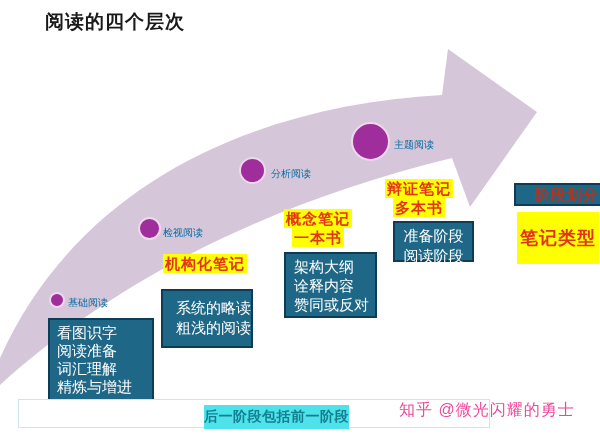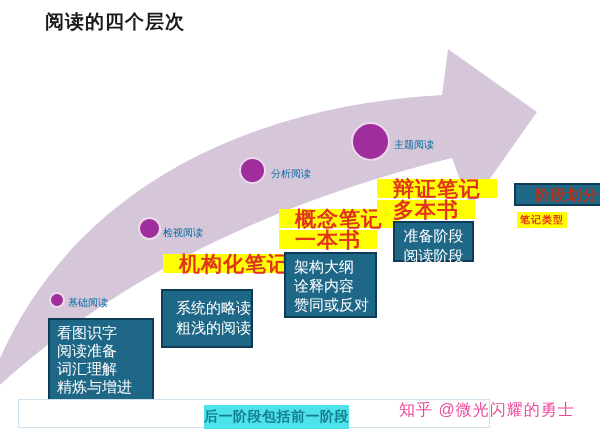--- a/index.html
+++ b/index.html
@@ -12,36 +12,36 @@
   svg.arrow{position:absolute;left:0;top:0;}
   .dot{position:absolute;border-radius:50%;background:#a02d9c;border:2px solid #eed8ec;box-sizing:border-box;}
   .c1{left:49px;top:292px;width:16px;height:16px;}
   .c2{left:138px;top:217px;width:23px;height:23px;}
   .c3{left:239px;top:157px;width:27px;height:27px;}
   .c4{left:351px;top:122px;width:39px;height:39px;}
   .slabel{position:absolute;font-size:10px;color:#0369a1;white-space:nowrap;}
   .l1{left:68px;top:296px;} .l2{left:163px;top:226px;} .l3{left:271px;top:167px;} .l4{left:394px;top:138px;}
   .note{position:absolute;text-align:center;line-height:19px;}
   .note span{display:inline-block;background:#ffff00;color:#e2331c;font-weight:bold;
-    font-size:21px;padding:0 16px;letter-spacing:1px;white-space:nowrap;}
+    font-size:15px;padding:0 2px;letter-spacing:1px;white-space:nowrap;}
   .n2{left:163px;top:254px;}
   .n3{left:279px;top:209px;width:78px;}
   .n4{left:377px;top:179px;width:84px;}
   .bluebox{position:absolute;background:#1e6787;border:2px solid #0e3c56;color:#ffffff;
     font-size:15px;box-sizing:border-box;}
   .bluebox span{display:block;white-space:nowrap;}
   .b1{left:48px;top:318px;width:106px;height:85px;padding:4px 7px;line-height:18px;}
   .b2{left:161px;top:289px;width:92px;height:59px;padding:7px 0;line-height:20px;text-align:right;}
   .b3{left:284px;top:252px;width:93px;height:66px;padding:3px 8px;line-height:19px;}
   .b4{left:393px;top:221px;width:81px;height:41px;padding:5px 0;line-height:20px;text-align:center;font-family:Liberation Mono, monospace;}
   .legend-stage{position:absolute;left:514px;top:183px;width:105px;height:23px;background:#1e6787;
     border:2px solid #0e3c56;box-sizing:border-box;color:#b5341c;font-weight:bold;font-size:15px;
     text-align:center;line-height:19px;letter-spacing:1px;}
   .legend-note{position:absolute;left:517px;top:212px;background:#ffff00;color:#e2331c;
-    font-weight:bold;font-size:10px;padding:1px 3px;letter-spacing:1px;}
+    font-weight:bold;font-size:18px;padding:14px 3px;letter-spacing:1px;}
   .bottombar{position:absolute;left:18px;top:399px;width:472px;height:29px;background:#ffffff;
     border:1px solid #cfe2ee;box-sizing:border-box;}
   .banner{position:absolute;left:204px;top:405px;background:#4ee2ea;color:#157f90;font-weight:bold;
     font-size:14px;padding:3px 0;letter-spacing:0.5px;white-space:nowrap;}
   .watermark{position:absolute;left:399px;top:400px;font-size:16px;color:#ec4899;
     text-shadow:1px 1px 0 #ffffff;letter-spacing:1px;white-space:nowrap;}
 </style>
 </head>
 <body>
 

